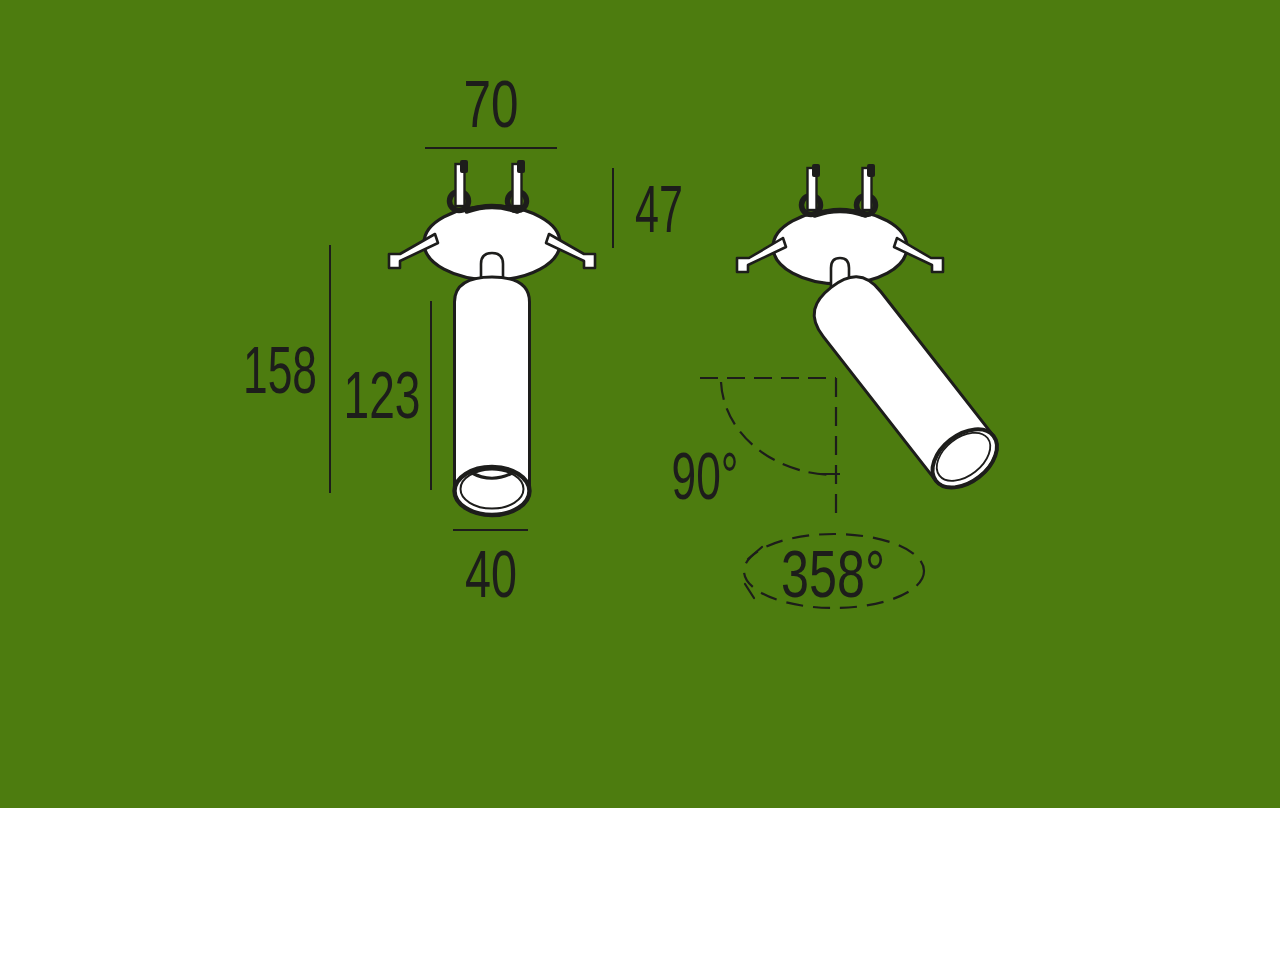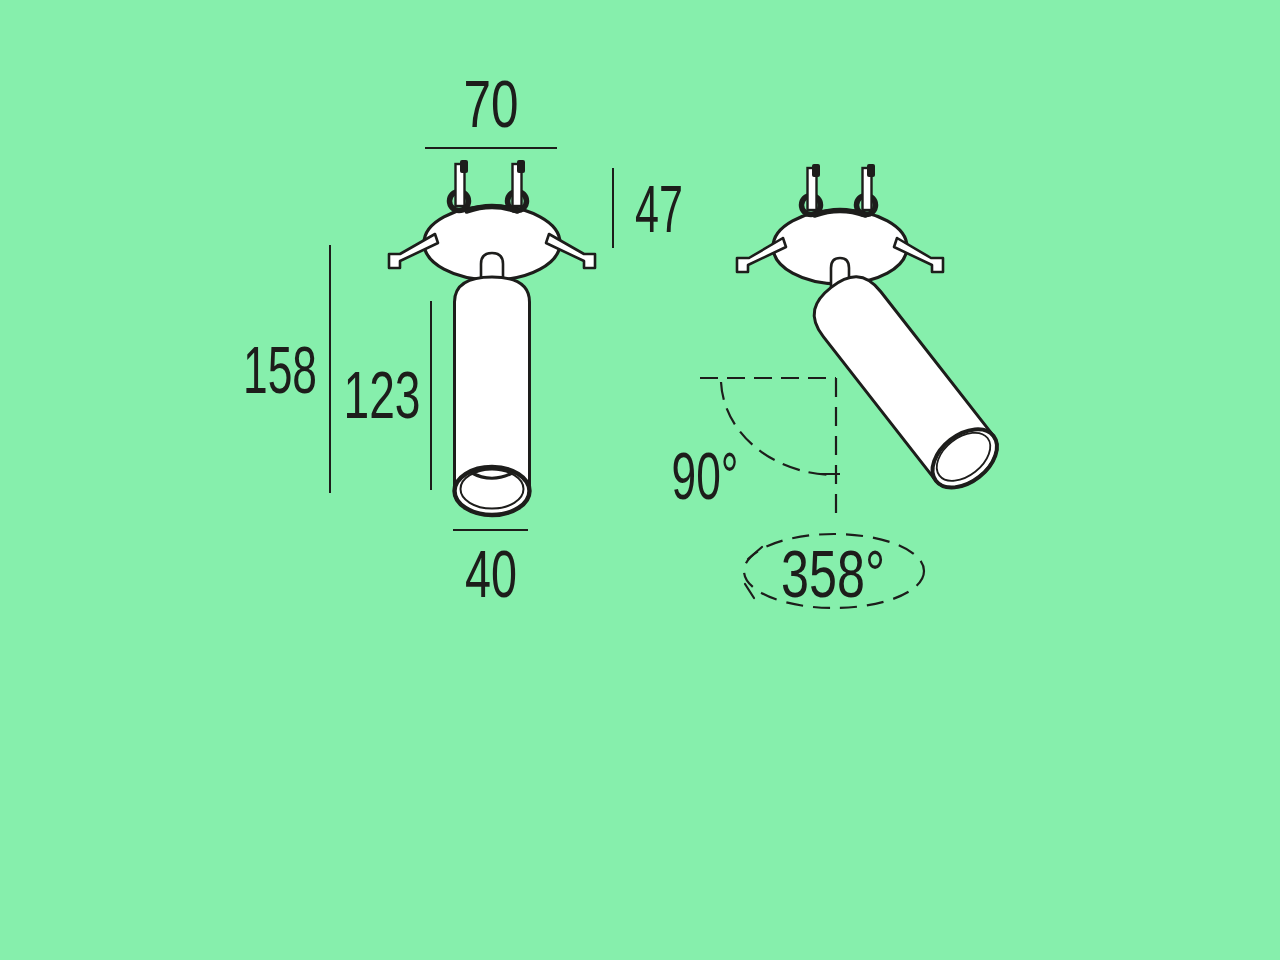--- a/index.html
+++ b/index.html
@@ -1,16 +1,16 @@
 <!DOCTYPE html>
 <html><head>
 <meta charset="utf-8">
 <style>
   html,body{margin:0;padding:0;background:#ffffff;}
-  .stage{width:1280px;height:960px;position:relative;background:#86efac;overflow:hidden;}
+  .stage{width:1280px;height:808px;position:relative;background:#4d7c0f;overflow:hidden;}
   svg{display:block;}
   .ol   {fill:#ffffff;stroke:#1d1d1b;stroke-width:3;stroke-linejoin:round;stroke-linecap:round;}
   .ln2  {fill:none;stroke:#1d1d1b;stroke-width:2;stroke-linecap:butt;}
   .thick{fill:none;stroke:#1d1d1b;stroke-width:5.5;stroke-linecap:round;}
   .ring {fill:none;stroke:#1d1d1b;stroke-width:5.5;}
   .post {fill:#ffffff;stroke:#1d1d1b;stroke-width:2.4;}
   .knob {fill:#1d1d1b;stroke:none;}
   .dash {fill:none;stroke:#1d1d1b;stroke-width:2.2;stroke-dasharray:18 9;}
   .dashv{fill:none;stroke:#1d1d1b;stroke-width:2.2;stroke-dasharray:19 10;}
   .dashe{fill:none;stroke:#1d1d1b;stroke-width:2.2;stroke-dasharray:17 10;}

